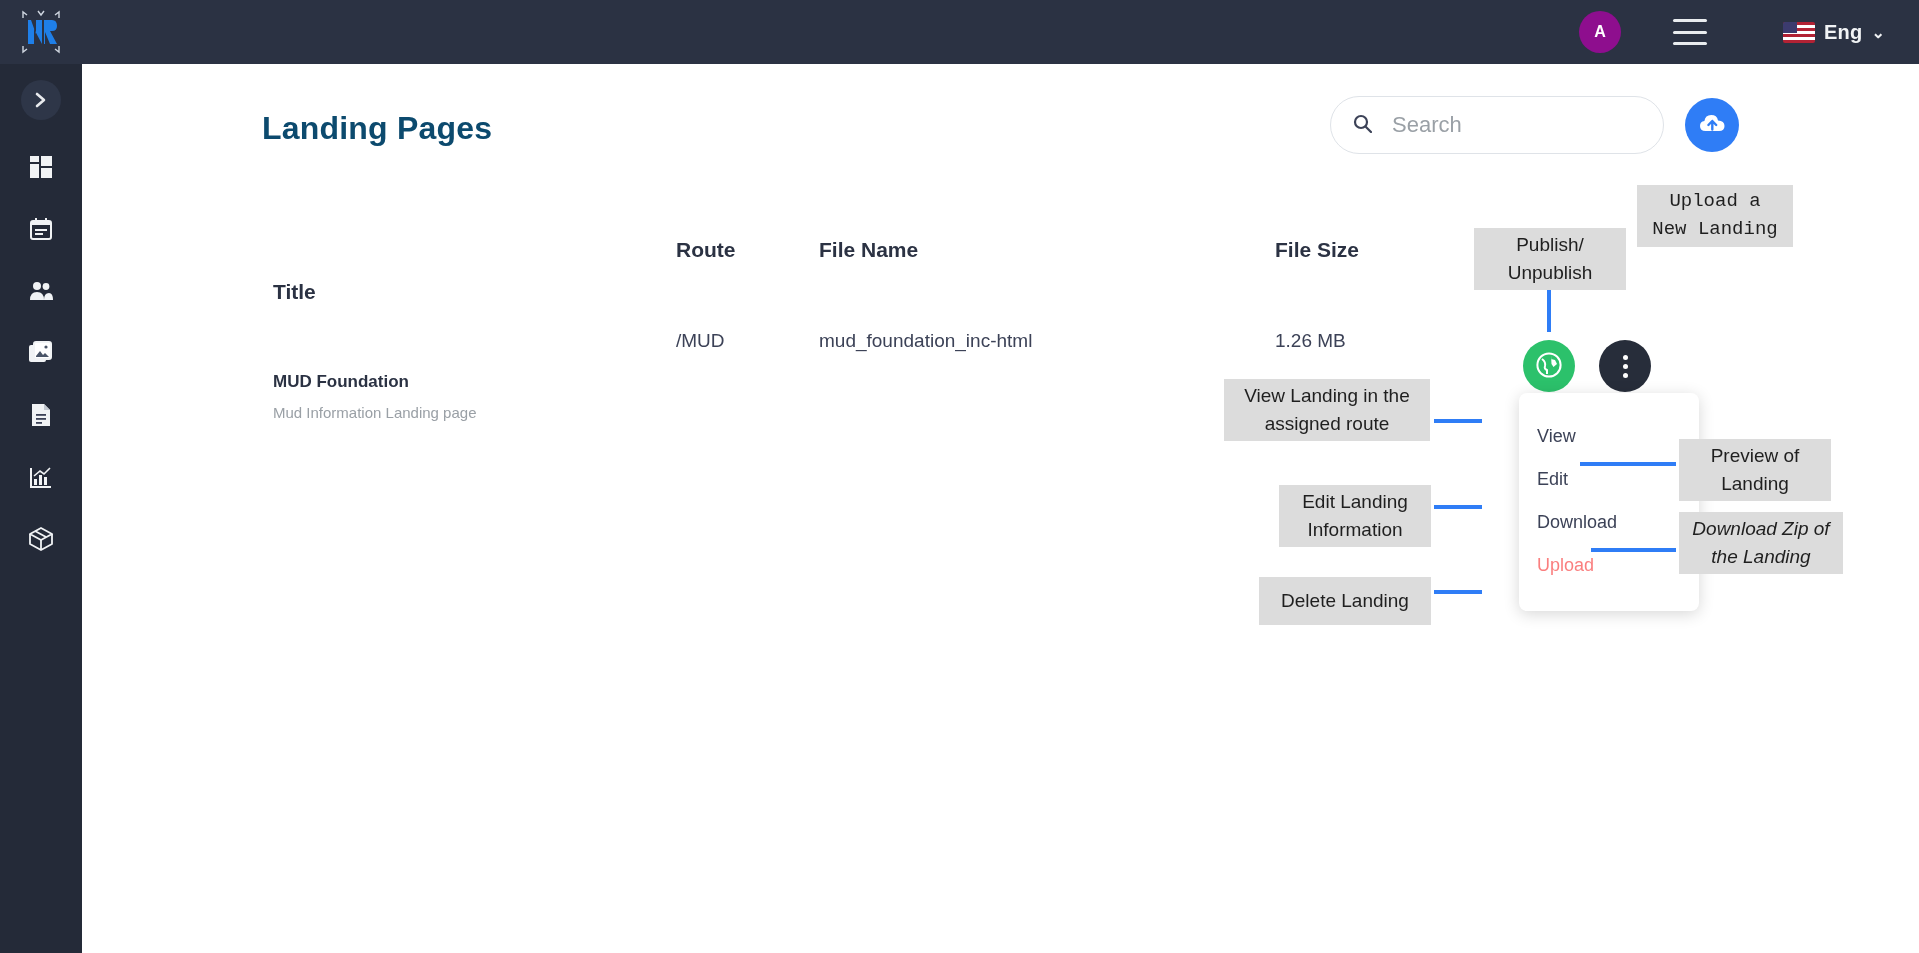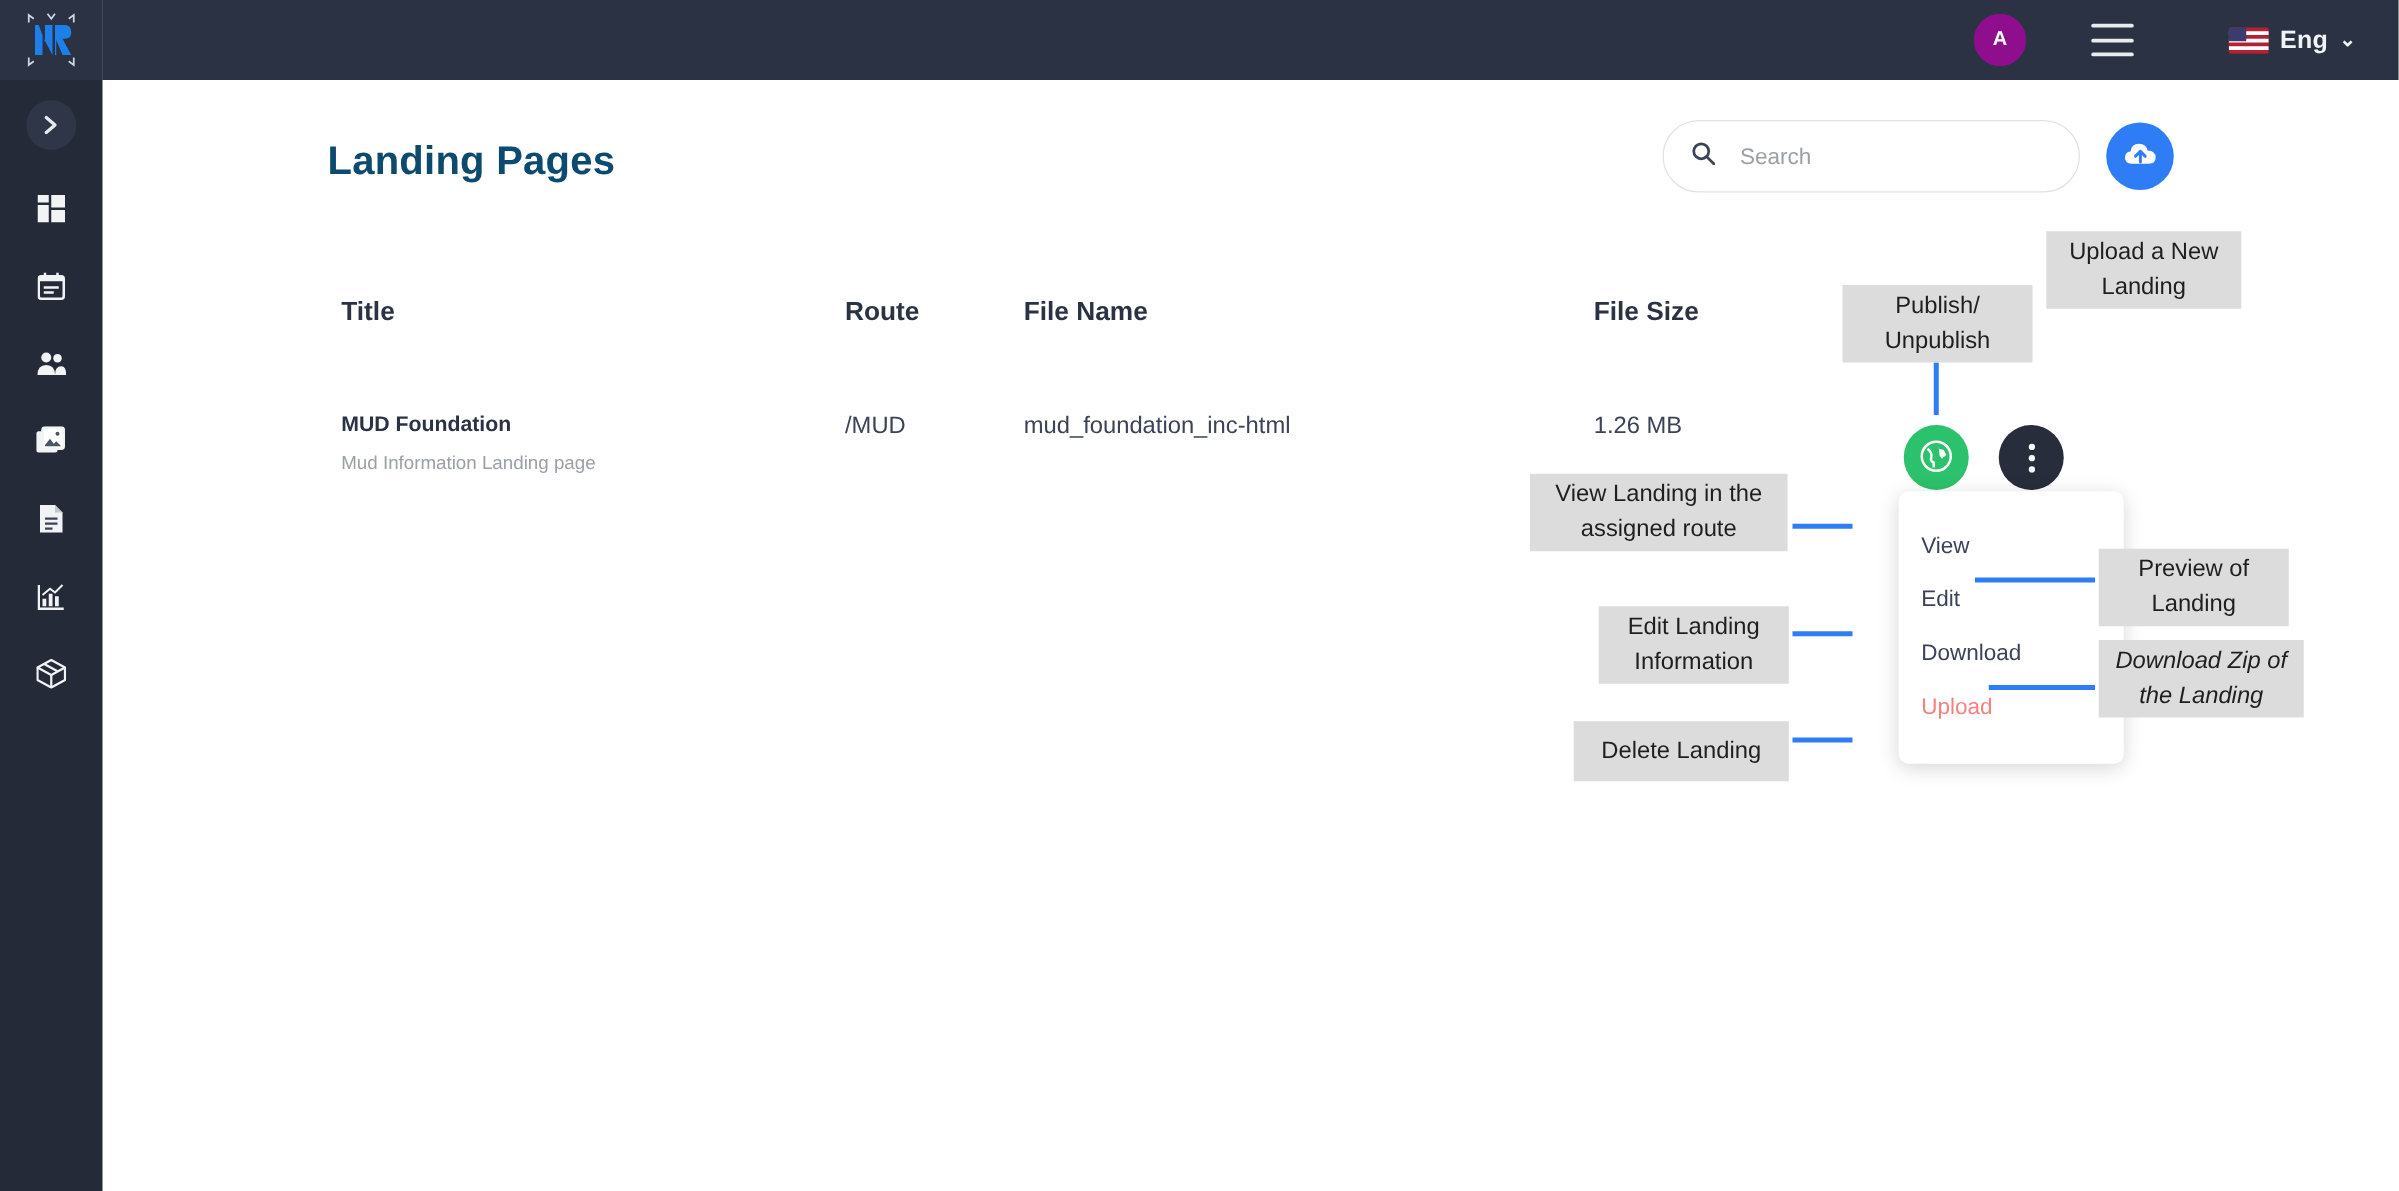--- a/index.html
+++ b/index.html
@@ -92,41 +92,41 @@
     width: 334px; height: 58px;
     border: 1px solid #dfe3e8; border-radius: 29px;
     background: #fff;
     display: flex; align-items: center; padding: 0 22px;
     cursor: text;
   }
   .search-icon { margin-right: 20px; flex: 0 0 auto; }
   .search-input {
     border: none; outline: none; background: transparent;
     font-family: "Liberation Sans", sans-serif;
-    font-size: 18px; color: #9aa0a6; width: 100%;
+    font-size: 22px; color: #9aa0a6; width: 100%;
   }
   .search-input::placeholder { color: #9aa0a6; }
 
   .upload-btn {
     position: absolute; left: 1685px; top: 98px;
     width: 54px; height: 54px; border-radius: 50%;
     background: #2f7df6;
     display: flex; align-items: center; justify-content: center;
     cursor: pointer; border: none;
   }
 
   
   .table-head {
     position: absolute; left: 0; top: 238px; width: 1919px; height: 32px;
   }
   .table-row {
     position: absolute; left: 0; top: 330px; width: 1919px; height: 60px;
   }
   .col { position: absolute; }
-  .c-title   { left: 273px; }
+  .c-title   { left: 273px; margin-top: 42px; }
   .c-route   { left: 676px; }
   .c-file    { left: 819px; }
   .c-size    { left: 1275px; }
 
   .th { font-size: 21px; font-weight: bold; color: #2b3243; }
   .cell-main { font-size: 17px; font-weight: bold; color: #2b3243; }
   .cell-sub  { font-size: 15px; color: #9aa0a6; margin-top: 12px; }
   .cell-text { font-size: 19px; color: #3c4257; }
 
   .globe-btn {
@@ -176,21 +176,21 @@
     z-index: 6;
   }
   .connector {
     position: absolute;
     background: #2f7df6;
     z-index: 6;
   }
   .connector.h { height: 4px; }
   .connector.v { width: 4px; }
 
-  .co-upload   { left: 1637px; top: 185px;  width: 156px; height: 62px; }
+  .co-upload   { left: 1637px; top: 185px;  width: 156px; height: 62px; font-family: Liberation Mono, monospace; }
   .co-publish  { left: 1474px; top: 228px;  width: 152px; height: 62px; }
   .co-view     { left: 1224px; top: 379px;  width: 206px; height: 62px; }
   .co-edit     { left: 1279px; top: 485px;  width: 152px; height: 62px; }
   .co-delete   { left: 1259px; top: 577px;  width: 172px; height: 48px; }
   .co-preview  { left: 1679px; top: 439px;  width: 152px; height: 62px; }
   .co-download { left: 1679px; top: 512px;  width: 164px; height: 62px; font-style: italic; }
 
   .cn-publish  { left: 1547px; top: 290px; height: 42px; }
   .cn-view     { left: 1434px; top: 419px; width: 48px; }
   .cn-edit     { left: 1434px; top: 505px; width: 48px; }

